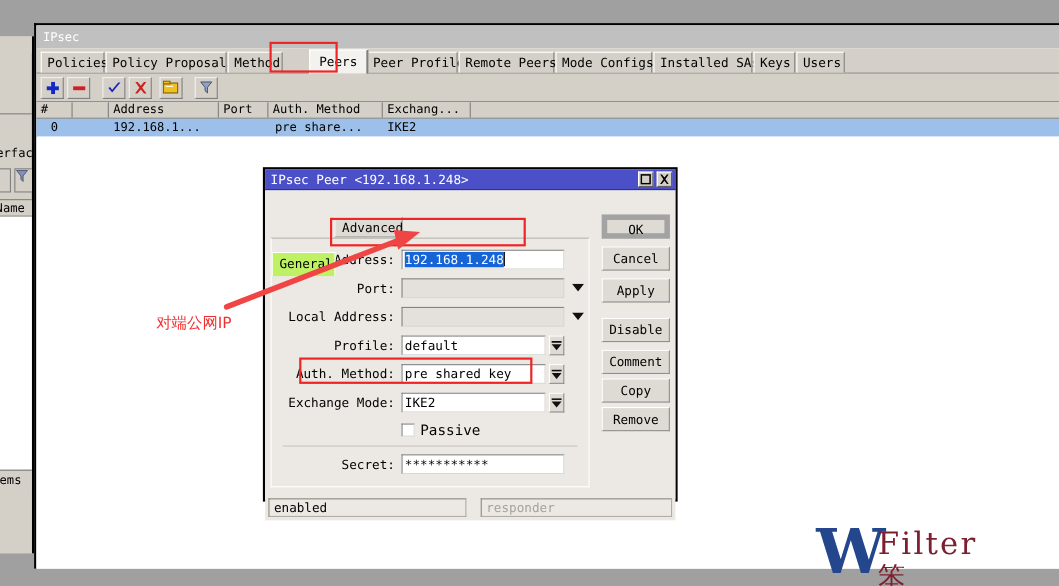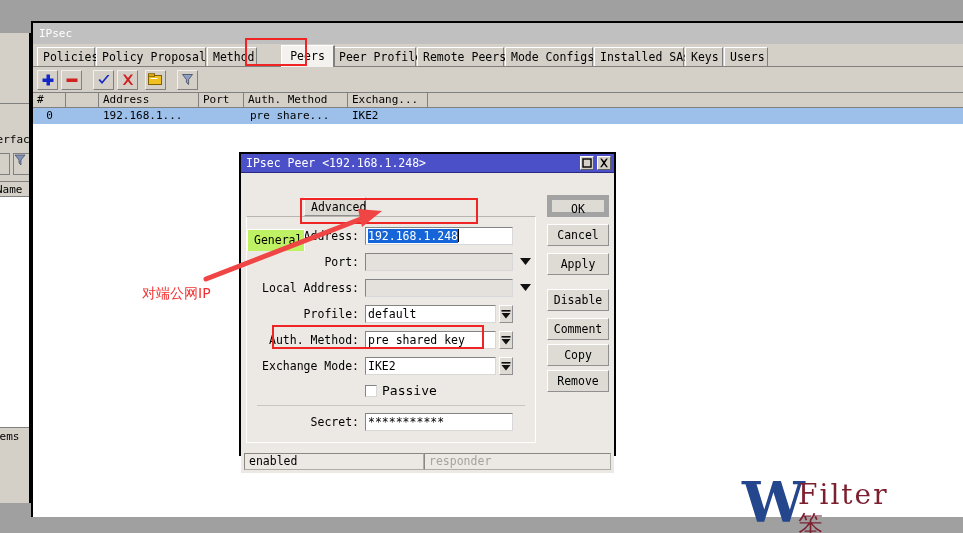--- a/index.html
+++ b/index.html
@@ -385,20 +385,21 @@
     line-height: 18px;
   }
 
   
   #dlg-status {
     position: absolute;
     left: 3px; bottom: 3px;
     right: 3px;
     height: 17px;
     display: flex;
+    gap: 13px;
   }
   #dlg-status .seg {
     height: 17px;
     background: #ece9e4;
     border: 1px solid #b0aca6;
     border-top-color: #8c8880;
     border-left-color: #8c8880;
     box-sizing: border-box;
     font-size: 11.5px;
     line-height: 15px;

